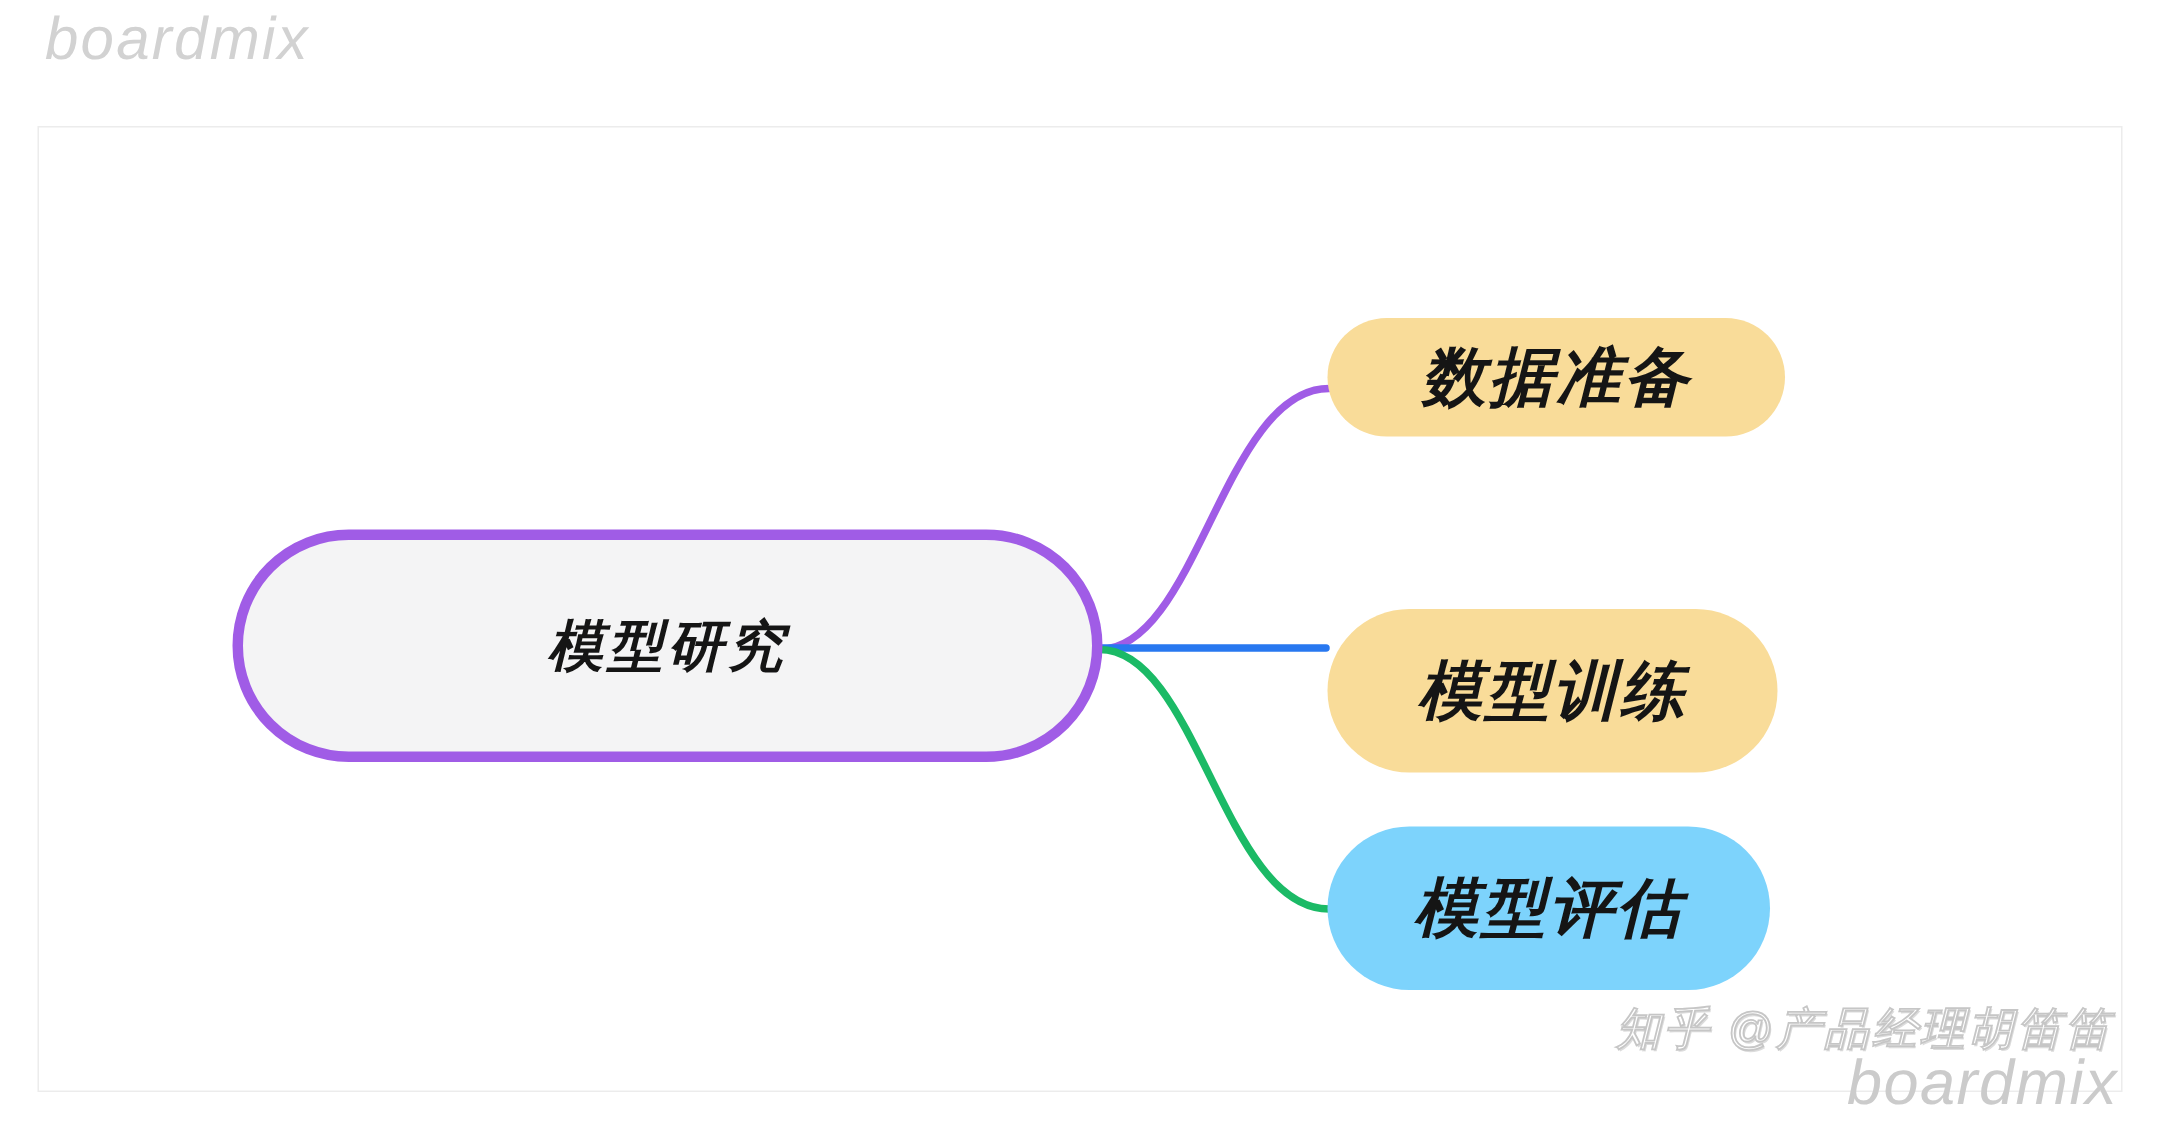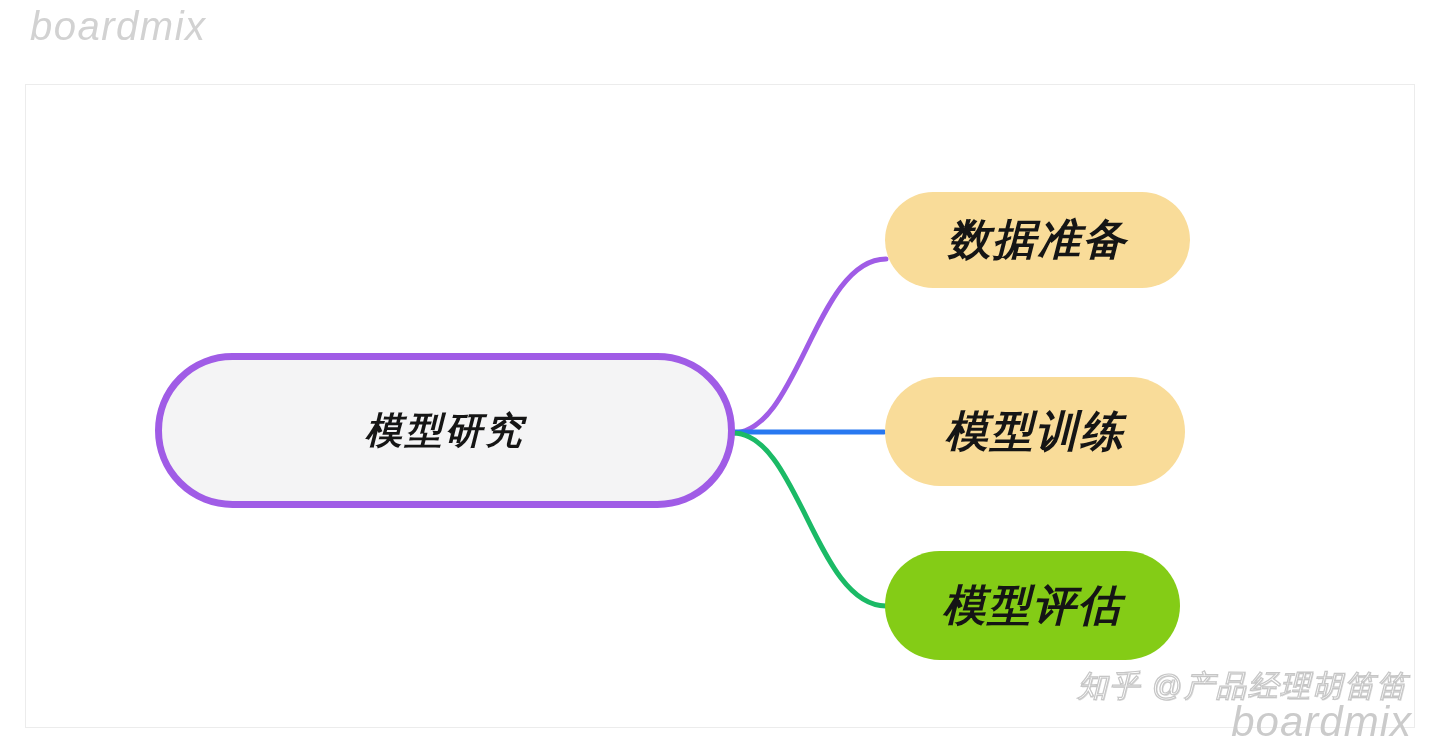--- a/index.html
+++ b/index.html
@@ -42,21 +42,21 @@
     background: #f4f4f5;
     border: 7px solid #a05ce6;
     border-radius: 78px;
     font-size: 37px; letter-spacing: 3px;
   }
   .node-child {
     background: #f9dc99;
     border-radius: 56px;
     font-size: 43px; letter-spacing: 2px;
   }
-  .node-child-1 { left: 885px; top: 192px; width: 305px; height: 96px; }
+  .node-child-1 { left: 885px; top: 212px; width: 305px; height: 79px; }
   .node-child-2 { left: 885px; top: 377px; width: 300px; height: 109px; }
   .node-child-3 { left: 885px; top: 551px; width: 295px; height: 109px; }
 
   .credit-watermark {
     position: absolute; right: 32px; top: 666px;
     font-size: 30px; font-weight: 400;
     letter-spacing: 2px;
     color: #ffffff;
     -webkit-text-stroke: 1.2px #c6c6c6;
     text-shadow: 1px 1px 0 #dcdcdc;
@@ -86,25 +86,25 @@
   </svg>
 
   <div class="node node-root" style="background-color: rgb(244, 244, 245); border-color: rgb(160, 92, 230);">
     <span>模型研究</span>
   </div>
 
   <div class="node node-child node-child-1" style="background-color: rgb(249, 220, 153);">
     <span>数据准备</span>
   </div>
 
-  <div class="node node-child node-child-2" style="background-color: rgb(249, 220, 153);">
+  <div class="node node-child node-child-2" style="background-color: rgb(249, 220, 153); margin-top: 29px;">
     <span>模型训练</span>
   </div>
 
-  <div class="node node-child node-child-3" style="background-color: #84cc16; align-items: center;">
+  <div class="node node-child node-child-3" style="background-color: #7dd3fc; align-items: center;">
     <span>模型评估</span>
   </div>
 
   <div class="credit-watermark">知乎 @产品经理胡笛笛</div>
 
   <div class="brand-watermark">boardmix</div>
 
 </div>
 
 </body></html>

